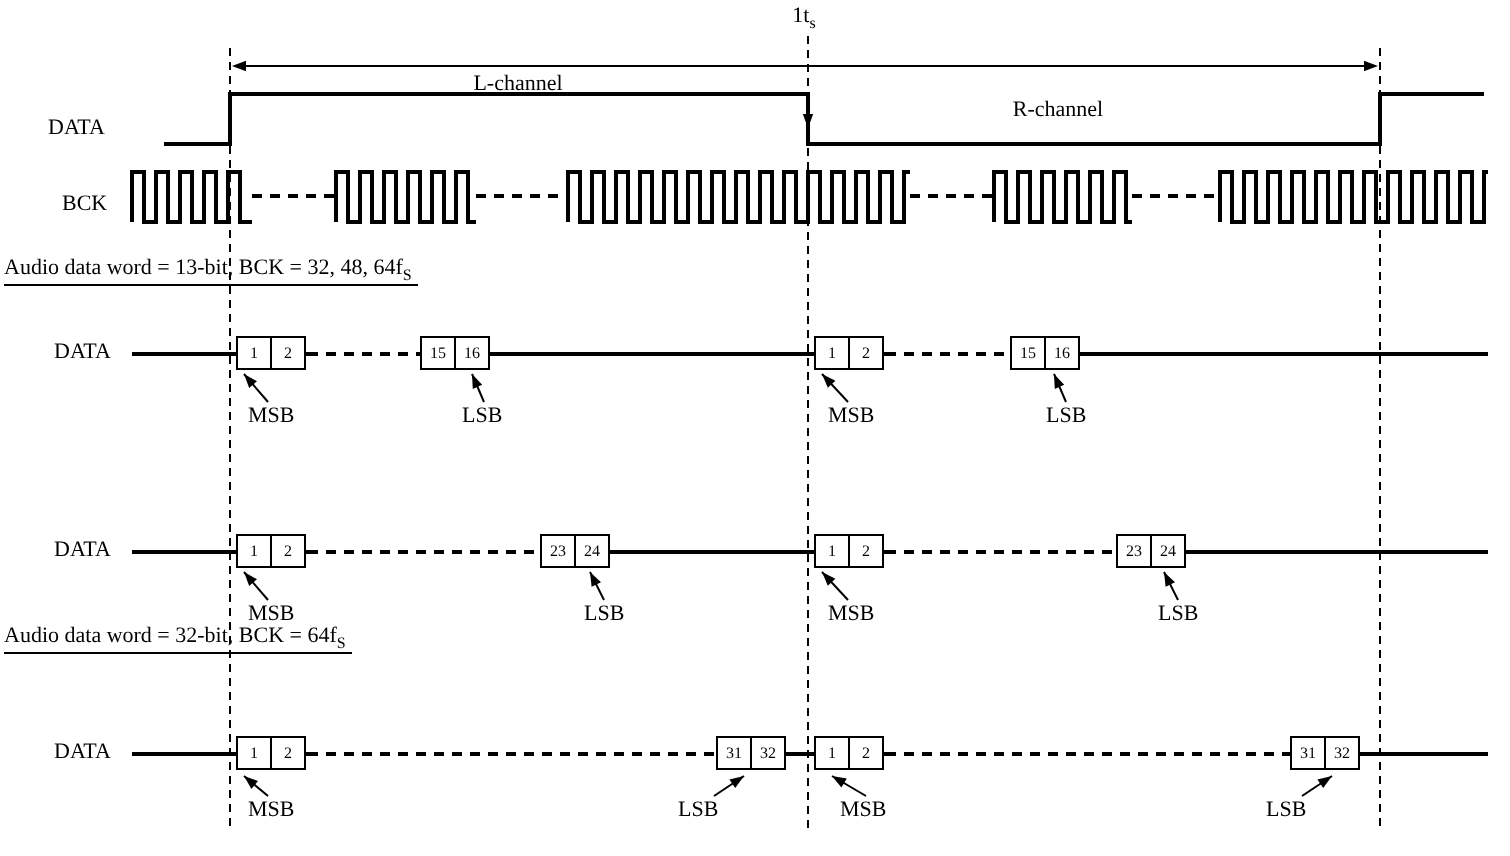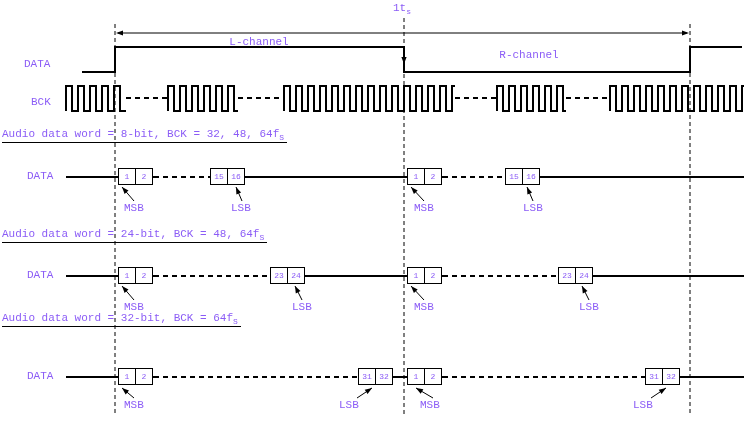--- a/index.html
+++ b/index.html
@@ -1,18 +1,18 @@
 <!DOCTYPE html>
 <html><head>
 <meta charset="utf-8">
 <style>
   html,body{margin:0;padding:0;background:#fff;}
   .stage{
     position:relative;width:755px;height:428px;background:#fff;
-    font-family:Liberation Mono, monospace;color:#8b5cf6;overflow:hidden;
+    font-family:Liberation Serif, serif;color:#000000;overflow:hidden;
   }
   .stage svg{position:absolute;left:0;top:0;}
   .lbl{position:absolute;font-size:11px;line-height:13px;white-space:nowrap;}
   .ctr{transform:translateX(-50%);}
   .hdr{
     position:absolute;left:2px;font-size:11px;line-height:13px;white-space:nowrap;
     border-bottom:1px solid #000;padding:0 3px 1px 0;
   }
   sub{font-size:8px;line-height:0;}
   .bit{
@@ -87,36 +87,35 @@
     </svg>
 
   <div class="lbl ctr" style="left:402px;top:2px"><span>1t</span><sub>s</sub></div>
 
   <div class="lbl" style="left:24px;top:58px">DATA</div>
   <div class="lbl" style="left:31px;top:96px">BCK</div>
 
   <div class="lbl ctr" style="left:259px;top:36px">L-channel</div>
   <div class="lbl ctr" style="left:529px;top:49px">R-channel</div>
 
-  <div class="hdr" style="top:128px"><span>Audio data word = 8-bit, BCK = 32, 48, 64f</span><sub>S</sub></div>
+  <div class="hdr" style="top:128px"><span>Audio data word = 13-bit, BCK = 32, 48, 64f</span><sub>S</sub></div>
   <div class="lbl" style="left:27px;top:170px">DATA</div>
   <div class="bit" style="left:118px;top:168px">1</div>
   <div class="bit" style="left:135px;top:168px">2</div>
   <div class="bit" style="left:210px;top:168px">15</div>
   <div class="bit" style="left:227px;top:168px">16</div>
   <div class="bit" style="left:407px;top:168px">1</div>
   <div class="bit" style="left:424px;top:168px">2</div>
   <div class="bit" style="left:505px;top:168px">15</div>
   <div class="bit" style="left:522px;top:168px">16</div>
   <div class="lbl" style="left:124px;top:202px">MSB</div>
   <div class="lbl" style="left:231px;top:202px">LSB</div>
   <div class="lbl" style="left:414px;top:202px">MSB</div>
   <div class="lbl" style="left:523px;top:202px">LSB</div>
 
-  <div class="hdr" style="top:228px"><span>Audio data word = 24-bit, BCK = 48, 64f</span><sub>S</sub></div>
   <div class="lbl" style="left:27px;top:269px">DATA</div>
   <div class="bit" style="left:118px;top:267px">1</div>
   <div class="bit" style="left:135px;top:267px">2</div>
   <div class="bit" style="left:270px;top:267px">23</div>
   <div class="bit" style="left:287px;top:267px">24</div>
   <div class="bit" style="left:407px;top:267px">1</div>
   <div class="bit" style="left:424px;top:267px">2</div>
   <div class="bit" style="left:558px;top:267px">23</div>
   <div class="bit" style="left:575px;top:267px">24</div>
   <div class="lbl" style="left:124px;top:301px">MSB</div>

